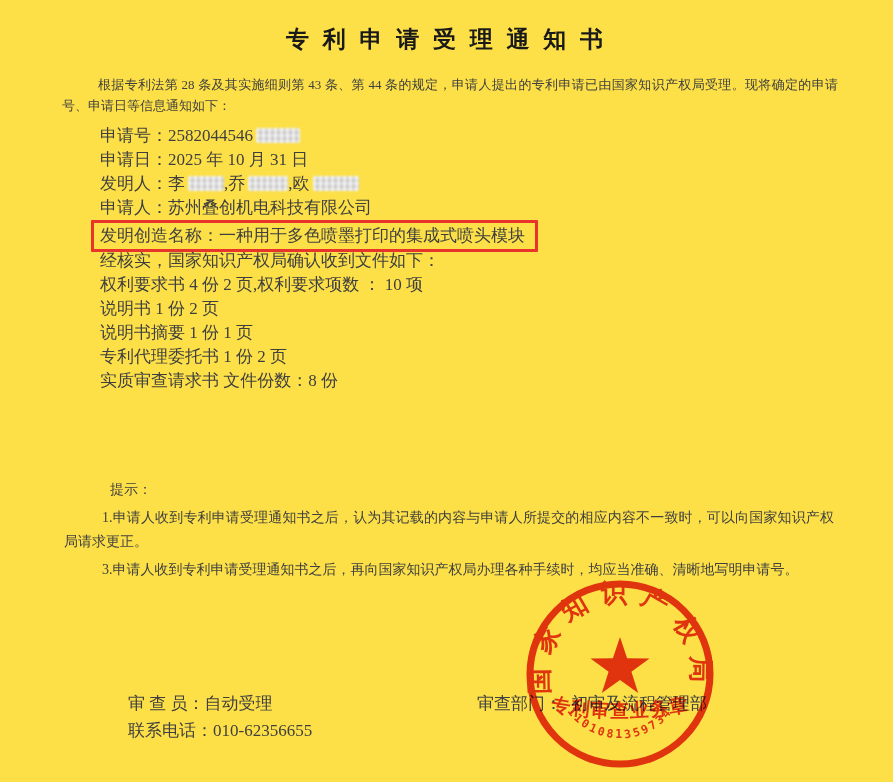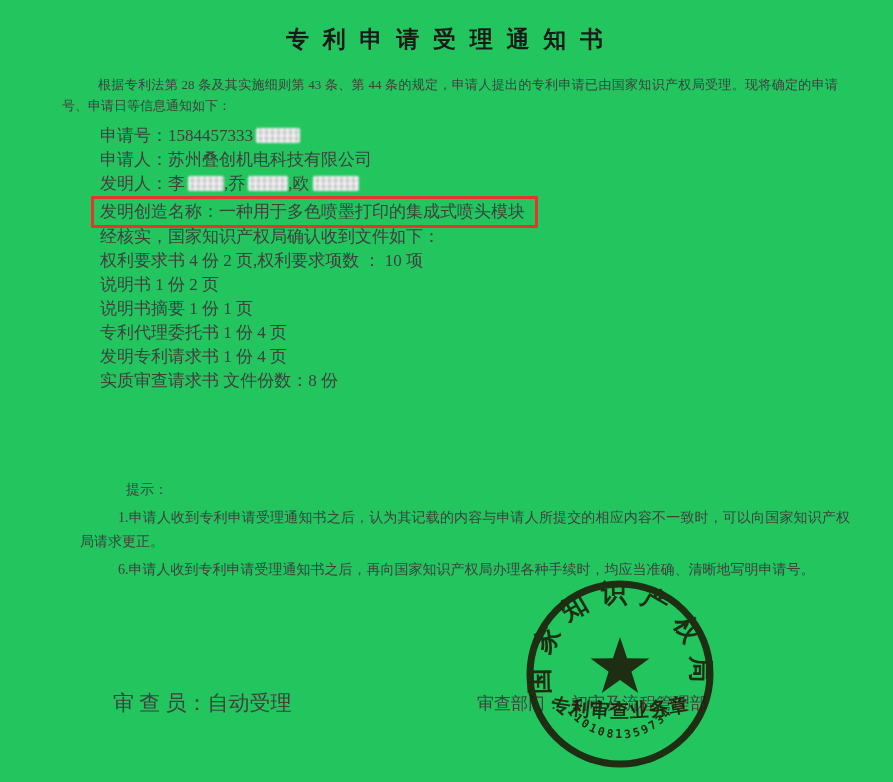--- a/index.html
+++ b/index.html
@@ -1,17 +1,17 @@
 <!DOCTYPE html>
 <html><head>
 <meta charset="utf-8">
 <style>
   html,body{margin:0;padding:0;background:#fff;}
   .page{
-    position:relative;width:893px;height:782px;background:#22c55e;overflow:hidden;
+    position:relative;width:893px;height:782px;background:#fde047;overflow:hidden;
     font-family:"Liberation Serif","DejaVu Serif",serif;color:#3f3f3f;
   }
   .title{
     position:absolute;top:24px;left:0;right:0;text-align:center;
     font-size:23px;font-weight:bold;letter-spacing:4px;color:#191919;white-space:nowrap;
   }
   .intro{
     position:absolute;top:74px;left:62px;width:776px;
     font-size:13px;line-height:21px;text-indent:36px;text-align:justify;
   }
@@ -25,72 +25,77 @@
   }
   .redact{
     display:inline-block;height:15px;vertical-align:-2px;margin-left:3px;border-radius:2px;
     background-color:#d6d6d6;
     background-image:
       repeating-linear-gradient(90deg, rgba(255,255,255,.55) 0 3px, rgba(0,0,0,.05) 3px 6px),
       repeating-linear-gradient(0deg, rgba(255,255,255,.45) 0 3px, rgba(0,0,0,.04) 3px 6px);
     filter:blur(1.2px);
   }
   .w34{width:34px}.w36{width:36px}.w40{width:40px}.w44{width:44px}.w46{width:46px}
-  .tips{position:absolute;top:478px;left:76px;width:778px;font-size:14px;line-height:24px;}
+  .tips{position:absolute;top:478px;left:60px;width:778px;font-size:14px;line-height:24px;}
   .tips .heading{margin:0 0 0 12px;}
   .tips p{margin:4px;text-indent:38px;text-align:justify;}
-  .footer-left{position:absolute;top:690px;left:113px;font-size:21px;line-height:27px;white-space:nowrap;font-family:Liberation Serif, serif;}
+  .footer-left{position:absolute;top:690px;left:128px;font-size:17px;line-height:27px;white-space:nowrap;font-family:Liberation Serif, serif;}
   .footer-right{position:absolute;top:692px;left:477px;font-size:17px;white-space:nowrap;}
   .footer-right .val{padding-left:9px;}
   .seal{position:absolute;top:576px;left:522px;width:196px;height:196px;opacity:.95;mix-blend-mode:multiply;}
   .seal text{font-family:"Liberation Serif","DejaVu Serif",serif;font-weight:bold;}
   .seal .org{font-size:26px;letter-spacing:12px;}
   .seal .name{font-size:19px;letter-spacing:1px;}
   .seal .num{font-size:11.5px;letter-spacing:2.5px;font-family:"DejaVu Sans Mono",monospace;}
 </style>
 </head>
 <body>
 
 <div class="page">
 
   <div class="title">专 利 申 请 受 理 通 知 书</div>
 
   <div class="intro">根据专利法第 28 条及其实施细则第 43 条、第 44 条的规定，申请人提出的专利申请已由国家知识产权局受理。现将确定的申请号、申请日等信息通知如下：</div>
 
   <div class="fields">
     <div class="line">
-      <span>申请号：</span><span>1584457333</span><span class="redact w44"></span>
+      <span>申请号：</span><span>2582044546</span><span class="redact w44"></span>
+    </div>
+    <div class="line">
+      <span>申请日：</span><span>2025 年 10 月 31 日</span>
+    </div>
+    <div class="line">
+      <span>发明人：</span><span>李</span><span class="redact w36"></span><span>,乔</span><span class="redact w40"></span><span>,欧</span><span class="redact w46"></span>
     </div>
     <div class="line">
       <span>申请人：</span><span>苏州叠创机电科技有限公司</span>
-    </div>
-    <div class="line">
-      <span>发明人：</span><span>李</span><span class="redact w36"></span><span>,乔</span><span class="redact w40"></span><span>,欧</span><span class="redact w46"></span>
     </div>
     <div class="line hl">
       <span class="hl-box"><span>发明创造名称：</span><span>一种用于多色喷墨打印的集成式喷头模块</span></span>
     </div>
     <div class="line">经核实，国家知识产权局确认收到文件如下：</div>
     <div class="line">权利要求书 4 份 2 页,权利要求项数 ： 10 项</div>
     <div class="line">说明书 1 份 2 页</div>
     <div class="line">说明书摘要 1 份 1 页</div>
-    <div class="line">专利代理委托书 1 份 4 页</div>
-    <div class="line">发明专利请求书 1 份 4 页</div>
+    <div class="line">专利代理委托书 1 份 2 页</div>
     <div class="line">实质审查请求书 文件份数：8 份</div>
   </div>
 
   <div class="tips">
     <p class="heading">提示：</p>
     <p>1.申请人收到专利申请受理通知书之后，认为其记载的内容与申请人所提交的相应内容不一致时，可以向国家知识产权局请求更正。</p>
-    <p>6.申请人收到专利申请受理通知书之后，再向国家知识产权局办理各种手续时，均应当准确、清晰地写明申请号。</p>
+    <p>3.申请人收到专利申请受理通知书之后，再向国家知识产权局办理各种手续时，均应当准确、清晰地写明申请号。</p>
   </div>
 
   <div class="footer-left">
     <div>
       <span>审 查 员：</span><span>自动受理</span>
+    </div>
+    <div>
+      <span>联系电话：</span><span>010-62356655</span>
     </div>
   </div>
 
   <div class="footer-right">
     <span>审查部门：</span><span class="val">初审及流程管理部</span>
   </div>
 
   <svg class="seal" viewBox="0 0 196 196">
     <circle cx="98" cy="98" r="90" fill="none" stroke-width="7" stroke="#e03026"></circle>
     <polygon points="98,61 105.1,82.3 127.5,82.4 109.4,95.7 116.2,117.1 98,104 79.8,117.1 86.6,95.7 68.5,82.4 90.9,82.3" fill="#e03026"></polygon>

